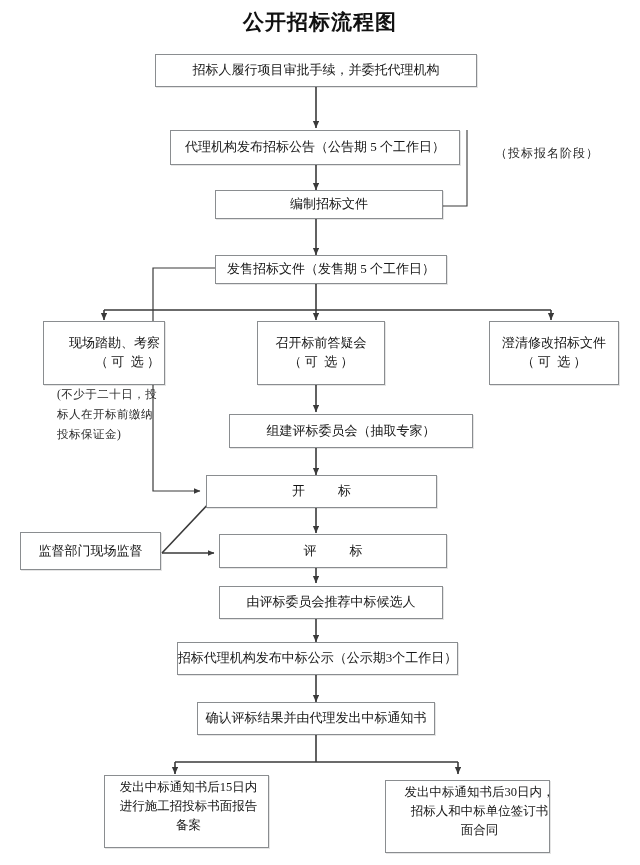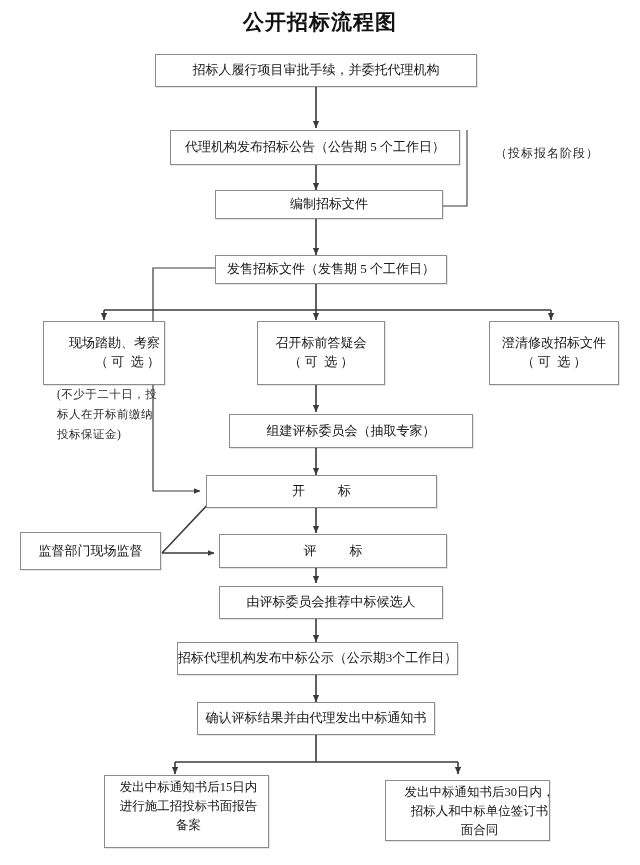--- a/index.html
+++ b/index.html
@@ -215,19 +215,19 @@
   <div class="node" style="left:197px; top:702px; width:238px; height:33px;">
     <span class="line">确认评标结果并由代理发出中标通知书</span>
   </div>
 
   <div class="node two-line left-align" style="left:104px; top:775px; width:165px; height:73px;">
     <span class="line">发出中标通知书后15日内</span>
     <span class="line">进行施工招投标书面报告</span>
     <span class="line">备案</span>
   </div>
 
-  <div class="node two-line left-align" style="left:385px; top:780px; width:165px; height:61px;padding-left:28px;">
+  <div class="node two-line left-align" style="left:385px; top:780px; width:165px; height:73px;padding-left:28px;">
     <span class="line">发出中标通知书后30日内，</span>
     <span class="line">招标人和中标单位签订书</span>
     <span class="line">面合同</span>
   </div>
 
 </div>
 
 </body></html>

